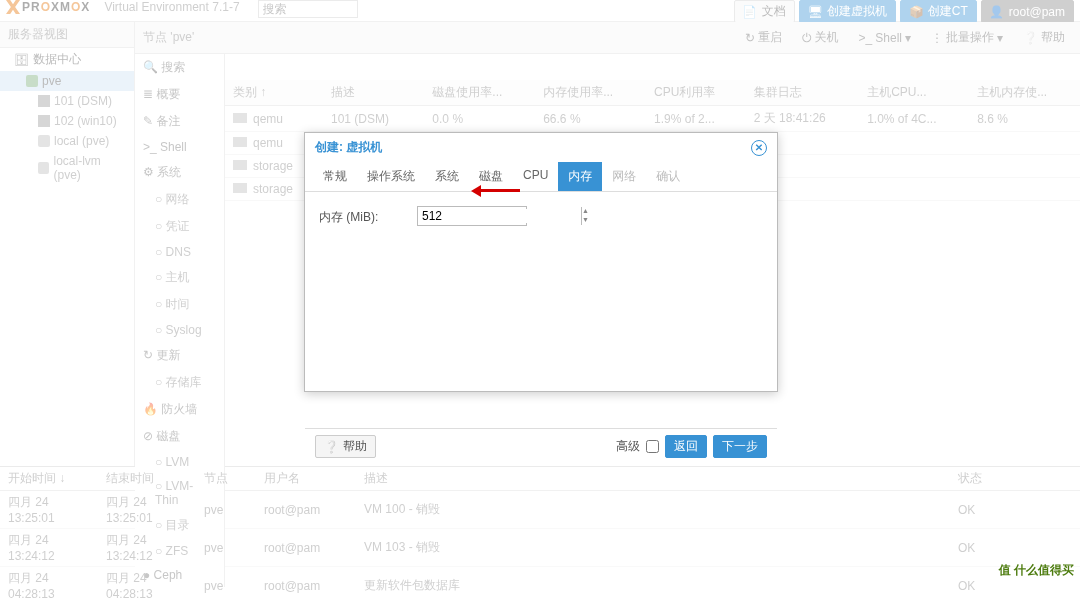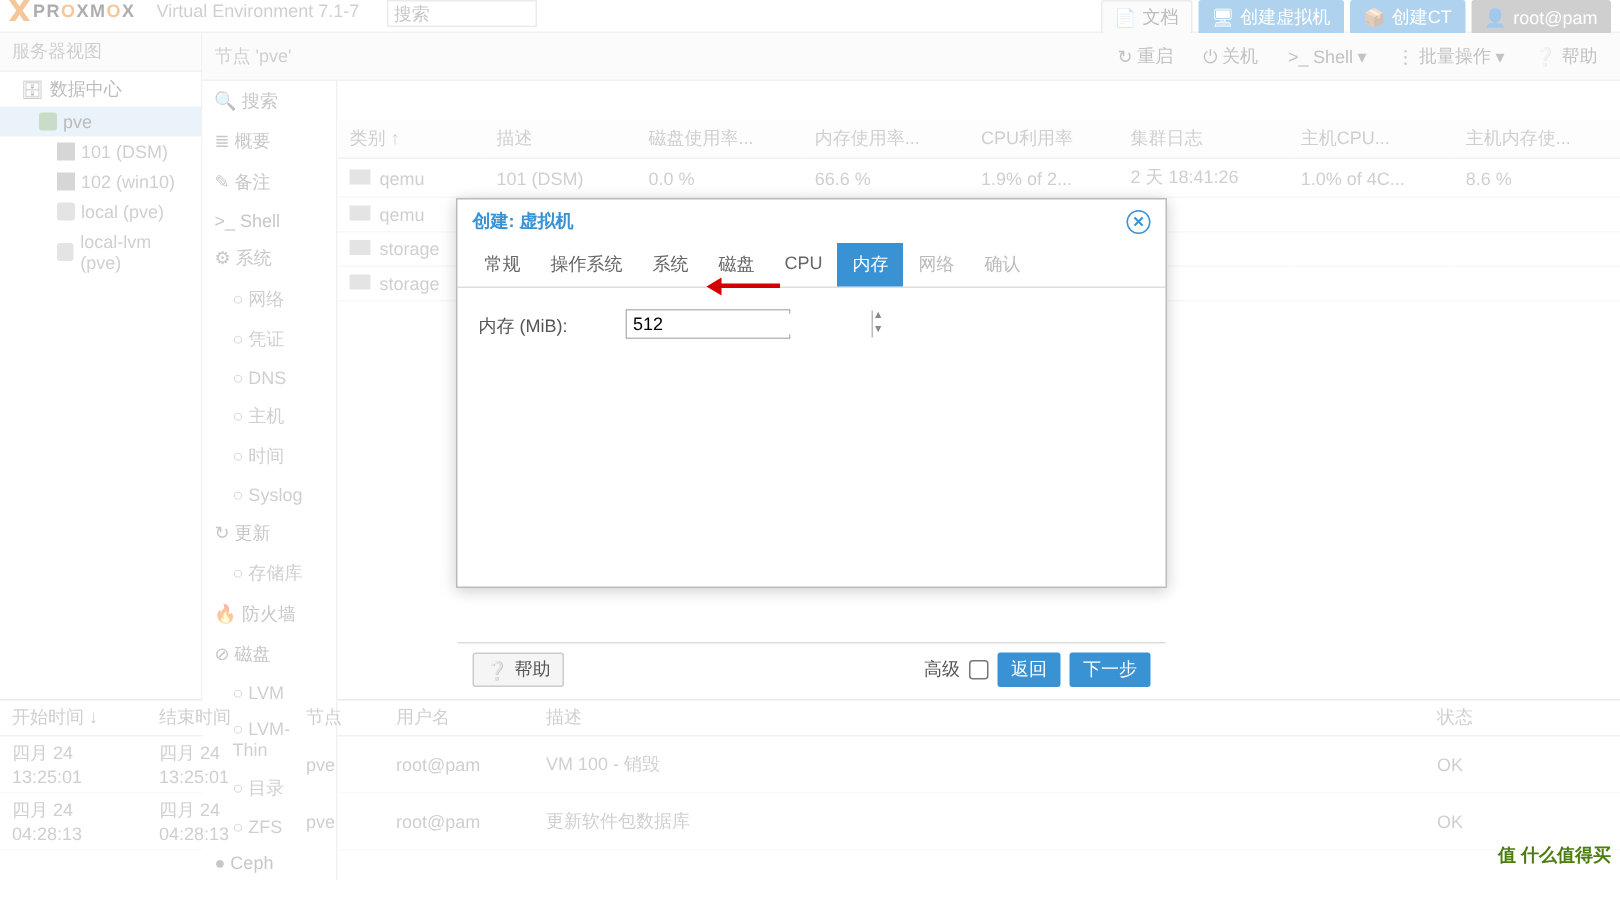--- a/index.html
+++ b/index.html
@@ -216,20 +216,28 @@
         <tbody id="task-body">
           <tr>
             <td>四月 24 13:25:01</td>
             <td>四月 24 13:25:01</td>
             <td>pve</td>
             <td>root@pam</td>
             <td>VM 100 - 销毁</td>
             <td>OK</td>
           </tr>
           <tr>
+            <td>四月 24 13:24:12</td>
+            <td>四月 24 13:24:12</td>
+            <td>pve</td>
+            <td>root@pam</td>
+            <td>VM 103 - 销毁</td>
+            <td>OK</td>
+          </tr>
+          <tr>
             <td>四月 24 04:28:13</td>
             <td>四月 24 04:28:13</td>
             <td>pve</td>
             <td>root@pam</td>
             <td>更新软件包数据库</td>
             <td>OK</td>
           </tr>
         </tbody>
       </table>
     </div>

